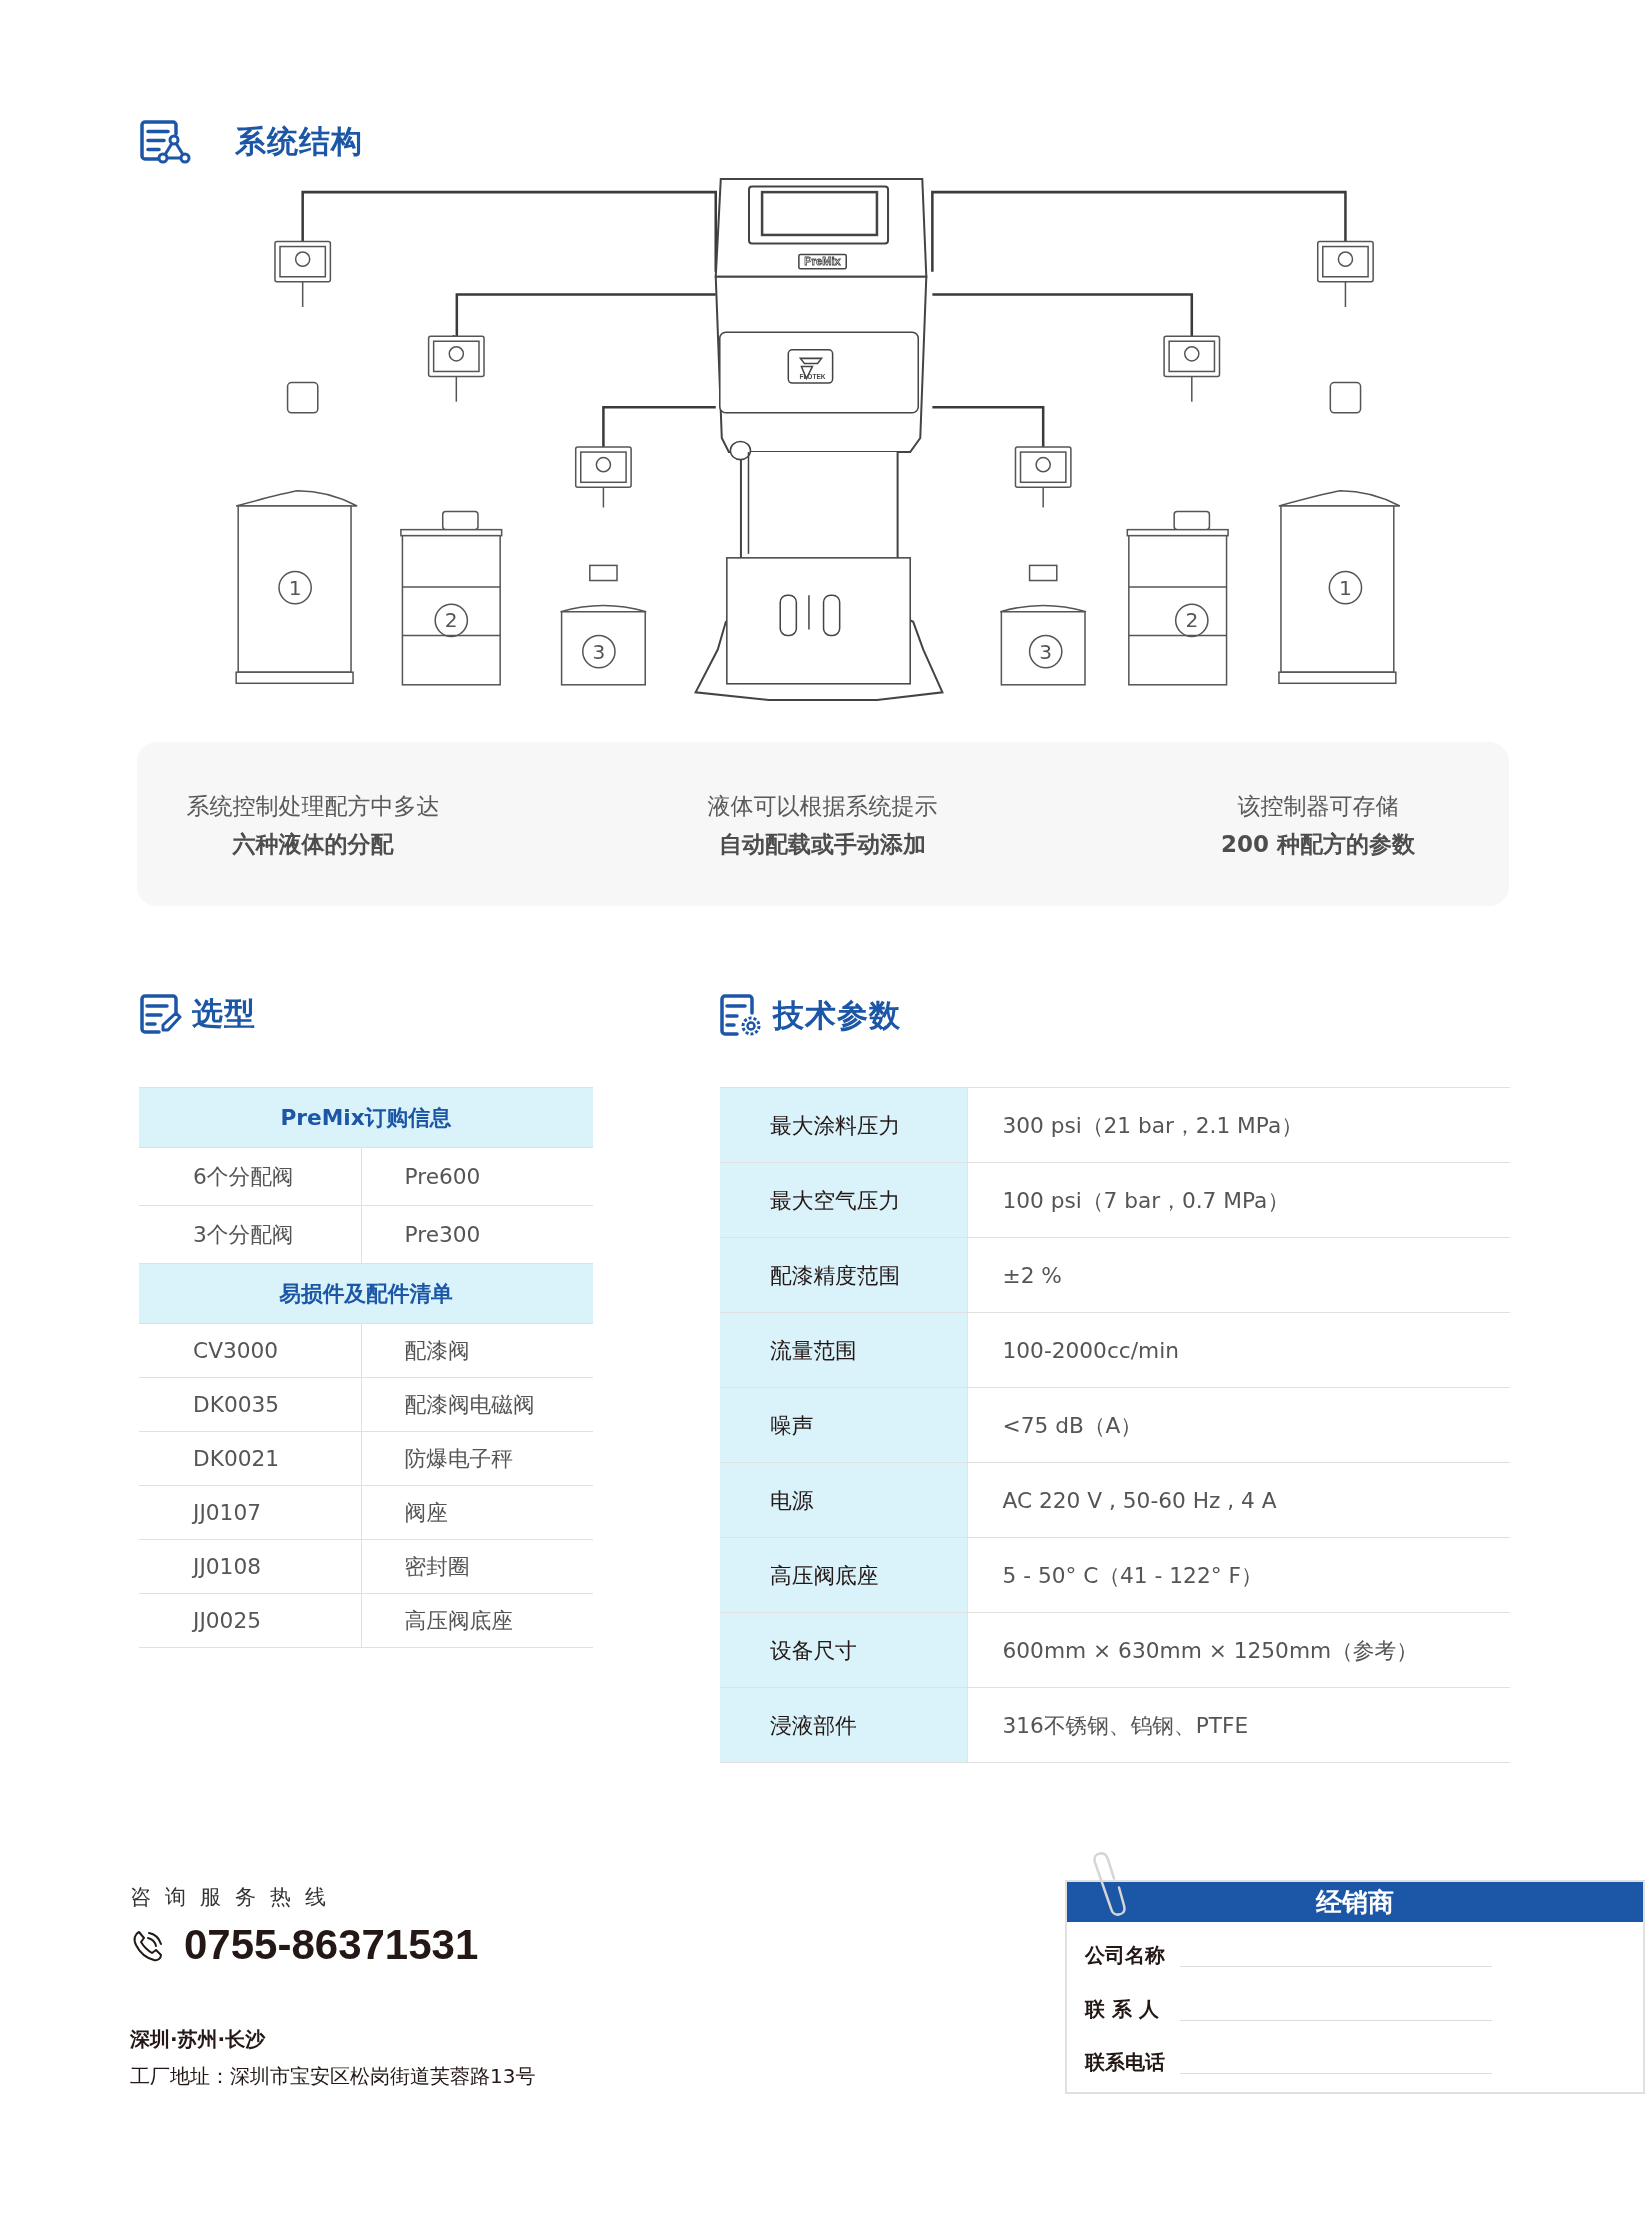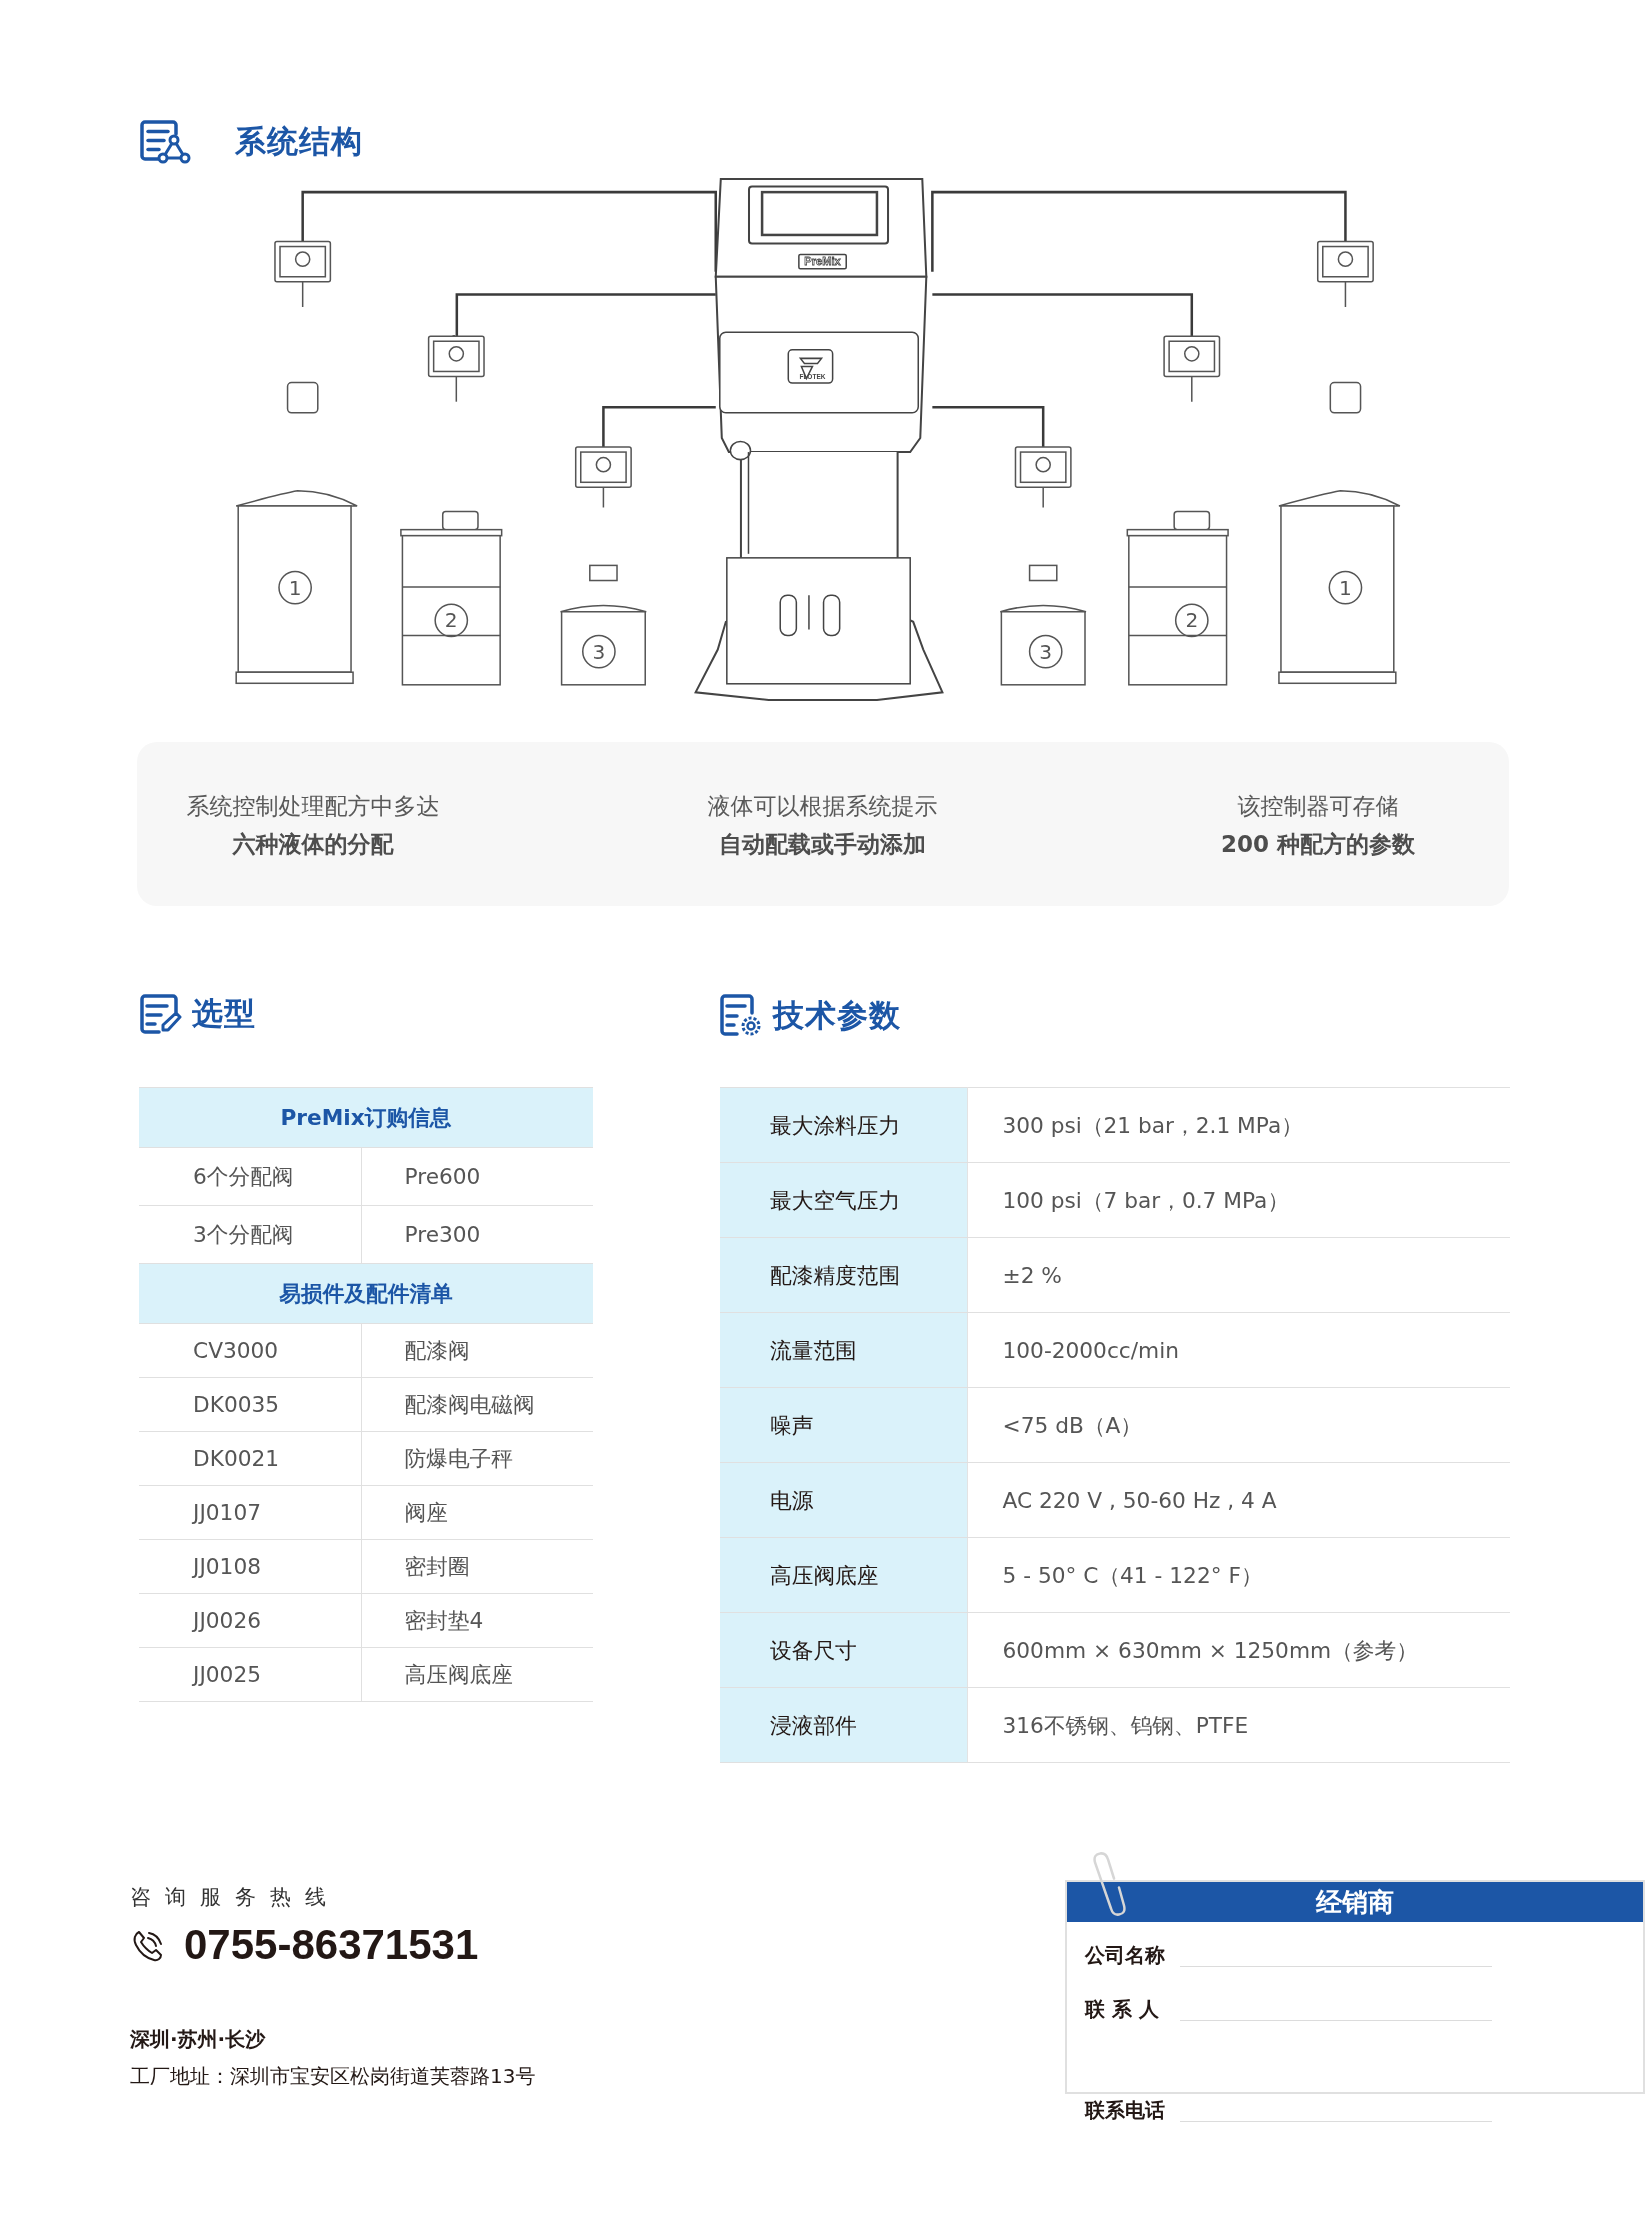--- a/index.html
+++ b/index.html
@@ -249,24 +249,20 @@
       </tr>
   <tr class="part">
         <td class="c1">JJ0107</td>
         <td class="c2">阀座</td>
       </tr>
   <tr class="part">
         <td class="c1">JJ0108</td>
         <td class="c2">密封圈</td>
       </tr>
   <tr class="part">
-        <td class="c1">JJ0026</td>
-        <td class="c2">密封垫4</td>
-      </tr>
-  <tr class="part">
         <td class="c1">JJ0025</td>
         <td class="c2">高压阀底座</td>
       </tr>
 </tbody>
   </table>
 
 <div class="section-title" style="left:720px; top:993px;">
   <svg width="44" height="45" viewBox="0 0 88 90">
     <path d="M34 82 H10 a6 6 0 0 1 -6 -6 V12 a6 6 0 0 1 6 -6 H58 a6 6 0 0 1 6 6 V40" fill="none" stroke="#1c56a6" stroke-width="7" stroke-linecap="round"></path>
     <line x1="14" y1="26" x2="50" y2="26" stroke="#1c56a6" stroke-width="7" stroke-linecap="round"></line>
@@ -334,21 +330,21 @@
 <div class="dealer">
   <div class="head">经销商</div>
   <div class="row" style="top:60px;">
     <span class="lbl">公司名称</span>
     <span class="line"></span>
   </div>
   <div class="row" style="top:114px;">
     <span class="lbl">联 系 人</span>
     <span class="line"></span>
   </div>
-  <div class="row" style="top:167px;margin-top:48px;">
+  <div class="row" style="top:167px;">
     <span class="lbl">联系电话</span>
     <span class="line"></span>
   </div>
 </div>
 <svg class="clip" width="50" height="71" viewBox="0 0 100 140">
   <path d="M62 70 L72 106 Q76 122 62 124 Q50 126 46 112 L14 20 Q10 4 24 2 Q36 0 40 14 L52 52" fill="none" stroke="#d6d6d6" stroke-width="5" stroke-linecap="round"></path>
 </svg>
 
 
 </body></html>

